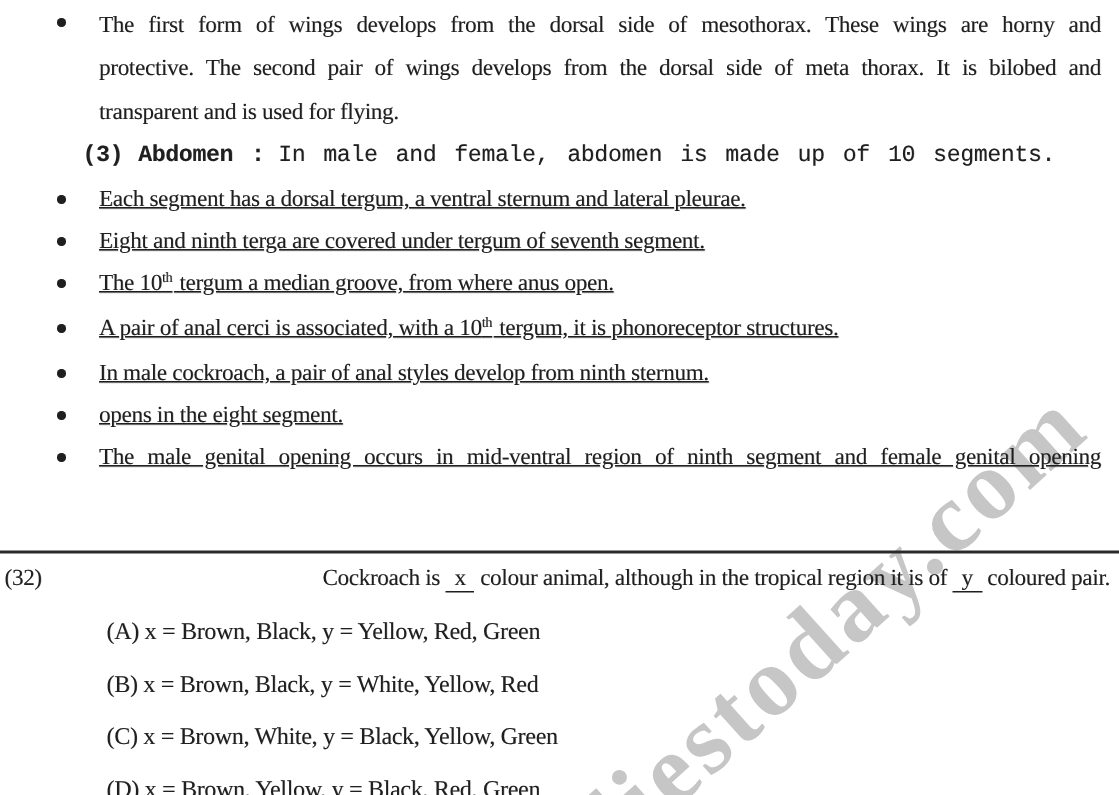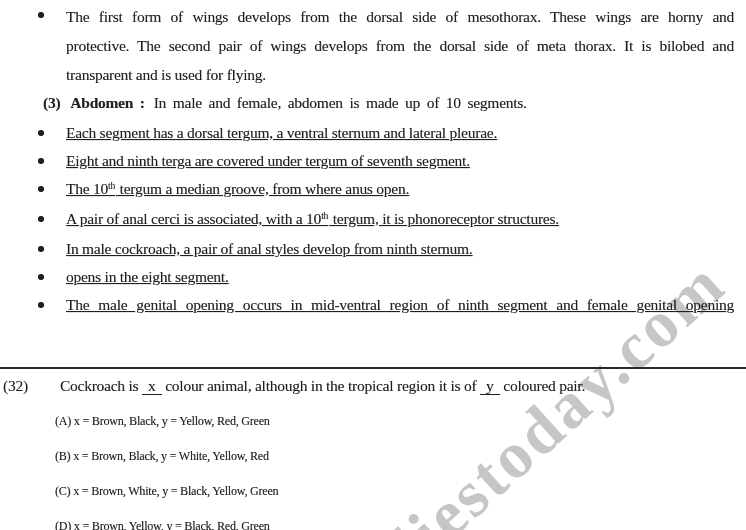--- a/index.html
+++ b/index.html
@@ -44,41 +44,41 @@
   .wings-dot { position: absolute; left: 38px; top: 12px; }
 
   .dot, .wings-dot {
     display: inline-block;
     width: 5.5px; height: 5.5px;
     border-radius: 50%;
     background: #1f1f1f;
   }
 
   
-  .heading { position: absolute; left: 43px; top: 89px; line-height: 28px; word-spacing: 3px; }
+  .heading { position: absolute; left: 55px; top: 89px; line-height: 28px; word-spacing: 3px; font-family: Liberation Mono, monospace; }
   .heading .hnum { font-weight: bold; margin-right: 10px; }
   .heading .htitle { font-weight: bold; margin-right: 9px; }
 
   
   .bullets { position: absolute; left: 38px; top: 119px; width: 696px; }
   .brow { position: relative; padding-left: 28px; line-height: 28px; text-decoration: underline; }
   .brow .dot { position: absolute; left: 0; top: 11px; }
   .brow.fill { text-align: justify; text-align-last: justify; }
 
   
   .rule { position: absolute; left: 0; top: 367px; width: 746px; height: 2px; background: #2a2a2a; }
 
   
-  .question { position: absolute; left: 0; top: 372px; width: 740px; line-height: 28px; padding-left: 60px; box-sizing: border-box; }
+  .question { position: absolute; left: 0; top: 372px; width: 740px; line-height: 28px; padding-left: 60px; box-sizing: border-box; text-align: right; }
   .qnum { position: absolute; left: 3px; top: 0; }
   .ublank { padding: 0 6px; border-bottom: 1.3px solid #1f1f1f; }
 
   
   .options { position: absolute; left: 55px; top: 404px; line-height: 35px; }
-  .options .opt { font-size: 12px; }
+  .options .opt { font-size: 16px; margin-left: 16px; }
 
   .sup { font-size: 9.5px; position: relative; top: -5.5px; margin-right: 1px; }
 </style>
 </head>
 <body>
 
 <div class="page">
 
   <div class="watermark" style="color: rgb(198, 198, 198);">studiestoday.com</div>
 

